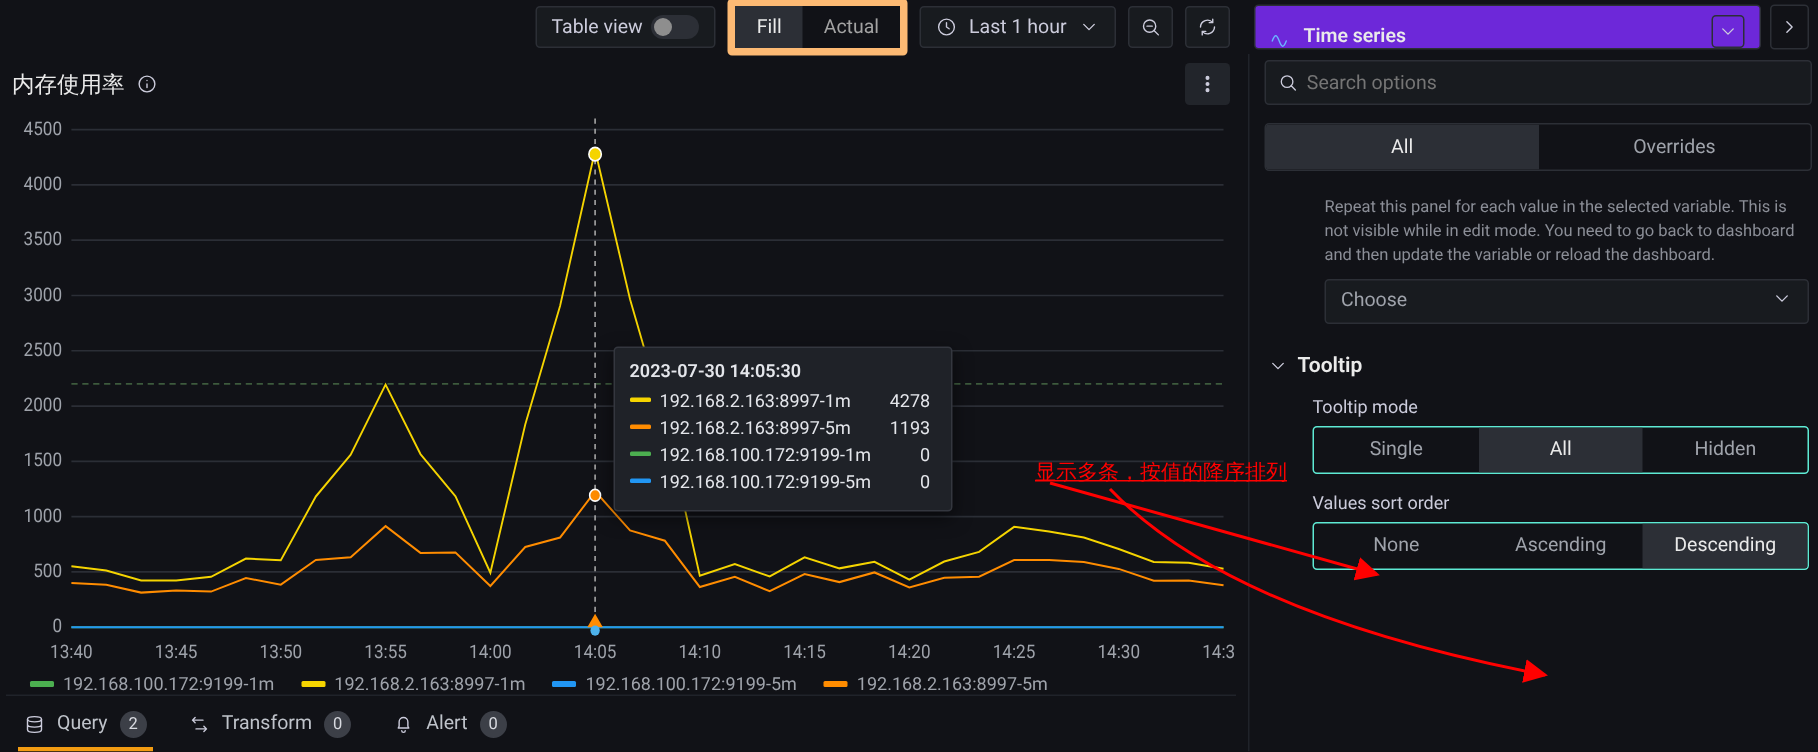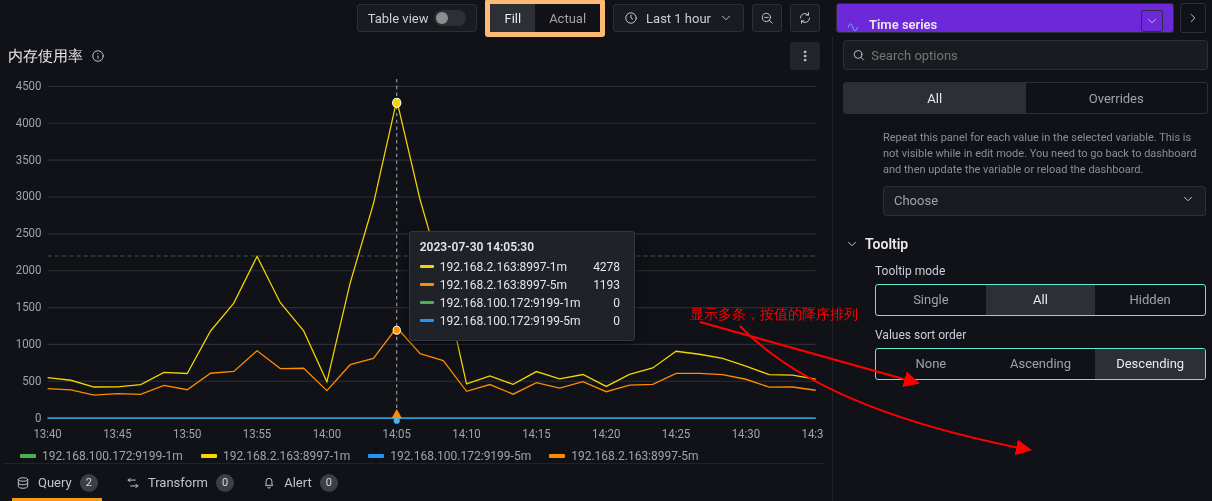--- a/index.html
+++ b/index.html
@@ -365,13 +365,13 @@
 
 <svg id="ann-svg" style="position:absolute;left:0;top:0;width:1212px;height:501px;pointer-events:none">
     <defs>
       <marker id="ahead" markerWidth="8" markerHeight="8" refX="7" refY="4" orient="auto">
         <path d="M0 0 L8 4 L0 8 Z" fill="#ff0000"></path>
       </marker>
     </defs>
     <path d="M700 322 Q 800 350 918 383" stroke="#ff0000" stroke-width="2" fill="none" marker-end="url(#ahead)"></path>
     <path d="M740 326 Q 820 410 1030 450" stroke="#ff0000" stroke-width="2" fill="none" marker-end="url(#ahead)"></path>
   </svg>
-<div class="ann" id="ann-text" style="left: 690px; top: 306px;">显示多条，按值的降序排列</div>
+<div class="ann" id="ann-text" style="left: 690px; top: 306px; text-decoration: underline;">显示多条，按值的降序排列</div>
 
 </body></html>

